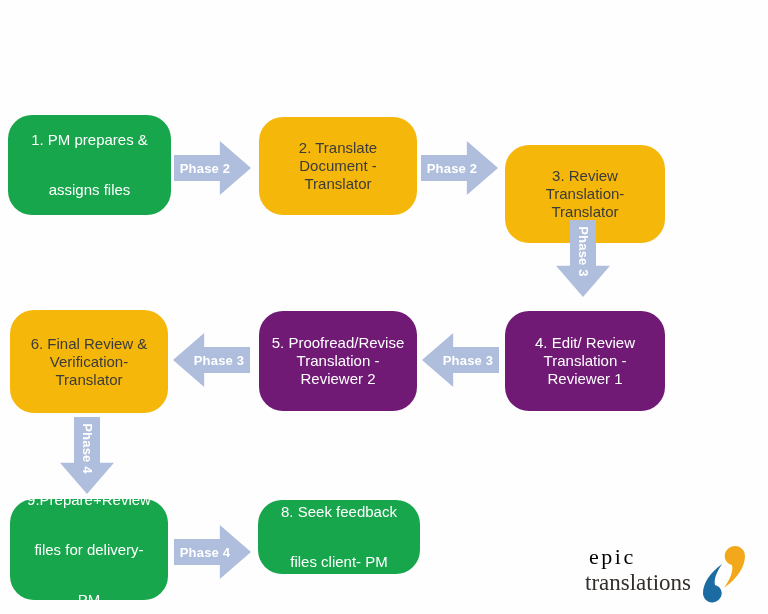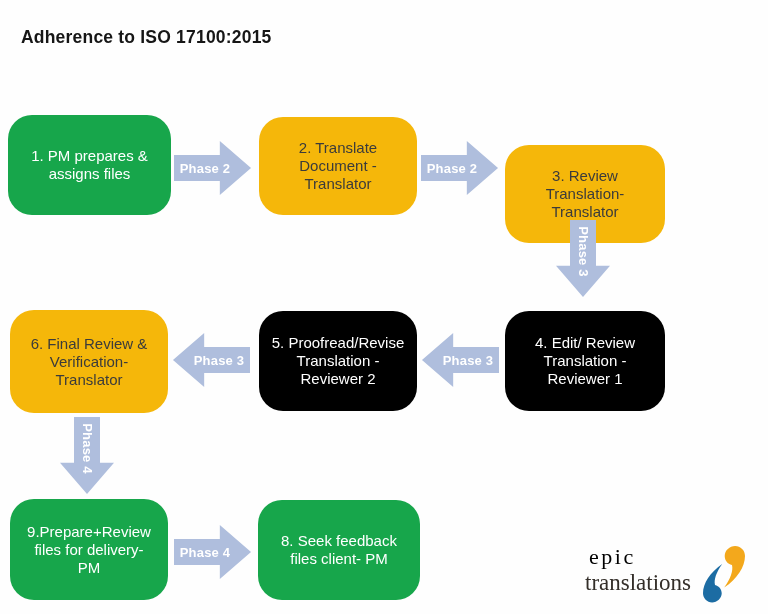--- a/index.html
+++ b/index.html
@@ -10,31 +10,31 @@
   .page-title{
     position:absolute;left:21px;top:27px;margin:0;
     font-size:17.5px;font-weight:700;color:#161616;letter-spacing:.2px;
   }
   .box{
     position:absolute;border-radius:24px;
     display:flex;flex-direction:column;align-items:center;justify-content:center;
     text-align:center;font-size:15px;line-height:1.2;
   }
   .box span{display:block;}
-  .green{background:#17A64B;color:#ffffff;}
+  .green{background:#17A64B;color:#ffffff;gap:32px;}
   .yellow{background:#F5B70A;color:#3B3B3B;}
-  .blue{background:#000000;color:#ffffff;}
+  .blue{background:#701a75;color:#ffffff;}
   .b1{left:8px;top:115px;width:163px;height:100px;}
   .b2{left:259px;top:117px;width:158px;height:98px;}
   .b3{left:505px;top:117px;width:160px;height:98px;margin-top:28px;}
   .b4{left:505px;top:311px;width:160px;height:100px;}
   .b5{left:259px;top:311px;width:158px;height:100px;}
   .b6{left:10px;top:310px;width:158px;height:103px;}
   .b7{left:10px;top:499px;width:158px;height:101px;}
-  .b8{left:258px;top:500px;width:162px;height:100px;}
+  .b8{left:258px;top:500px;width:162px;height:74px;}
   .arrow{position:absolute;}
   .arrow svg{display:block;width:100%;height:100%;}
   .arrow .lbl{
     position:absolute;inset:0;display:flex;align-items:center;justify-content:center;
     color:#ffffff;font-weight:700;font-size:13px;letter-spacing:.2px;
   }
   .arrow.right .lbl{padding-right:16px;}
   .arrow.left  .lbl{padding-left:16px;}
   .arrow.down  .lbl{padding-bottom:16px;}
   .arrow.down .lbl span{transform:rotate(90deg);white-space:nowrap;}
@@ -53,21 +53,20 @@
     position:absolute;left:585px;top:571px;line-height:1;
     font-family:"Liberation Serif",serif;font-size:23px;color:#332E29;
   }
   .logo-marks{position:absolute;left:703px;top:545px;width:42px;height:58px;}
 </style>
 </head>
 <body>
 
 <div class="stage">
 
-  <h1 class="page-title">Adherence to ISO 17100:2015</h1>
 
   <div class="box green b1">
     <span>1. PM prepares &amp;</span>
     <span>assigns files</span>
   </div>
 
   <div class="box yellow b2">
     <span>2. Translate</span>
     <span>Document -</span>
     <span>Translator</span>

